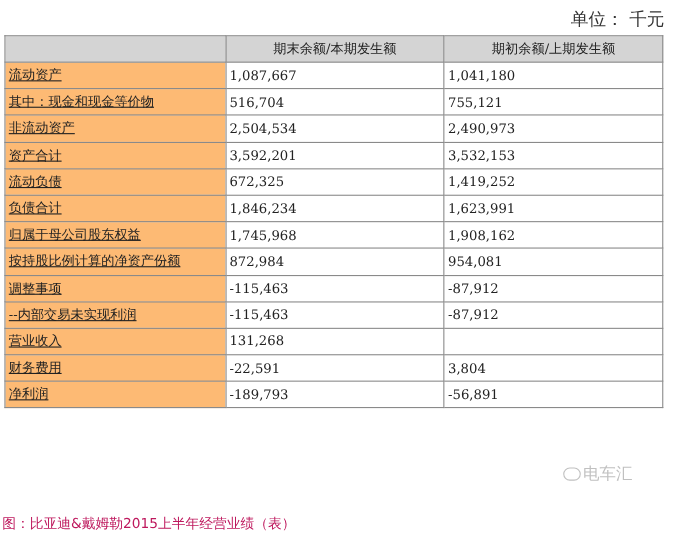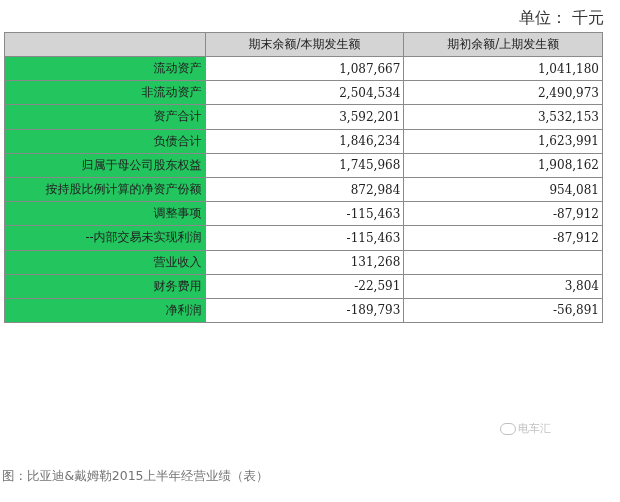--- a/index.html
+++ b/index.html
@@ -3,26 +3,26 @@
 <meta charset="utf-8">
 <style>
   html, body { margin: 0; padding: 0; background: #ffffff; }
   body { width: 620px; height: 502px; position: relative; overflow: hidden;
          font-family: "DejaVu Serif", "Liberation Serif", serif; color: #222; }
   .unit { position: absolute; right: 16px; top: 8px; font-size: 16px; color: #333; }
   table.fin { position: absolute; left: 4px; top: 32px; width: 599px;
               border-collapse: collapse; font-size: 12px; }
   table.fin td, table.fin th { border: 1.5px solid #8a8a8a; height: 23.2px; padding: 0 3px; }
   table.fin th { background: #d4d4d4; font-weight: normal; text-align: center; height: 23px; color: #222; }
-  table.fin td.label { background: #22c55e; width: 194px; text-align: right; white-space: nowrap; }
-  table.fin td.num { background: #ffffff; text-align: right; width: 193px; }
+  table.fin td.label { background: #fdba74; width: 194px; text-align: left; white-space: nowrap; text-decoration: underline; }
+  table.fin td.num { background: #ffffff; text-align: left; width: 193px; }
   .caption { position: absolute; left: 2px; top: 468px; font-family: "DejaVu Sans", "Liberation Sans", sans-serif;
-             font-size: 12.5px; color: #737373; }
-  .watermark { position: absolute; left: 500px; top: 421px; font-family: "DejaVu Sans", sans-serif;
-               font-size: 11px; color: rgba(150,150,150,0.6); pointer-events: none; }
+             font-size: 12.5px; color: #be185d; }
+  .watermark { position: absolute; left: 512px; top: 421px; font-family: "DejaVu Sans", sans-serif;
+               font-size: 15px; color: rgba(150,150,150,0.6); pointer-events: none; }
   .watermark .wx { display: inline-block; width: 14px; height: 10px; border: 1px solid rgba(150,150,150,0.6);
                    border-radius: 6px; margin-right: 2px; vertical-align: middle; }
 </style>
 </head>
 <body>
 
 <div class="unit">单位： 千元</div>
 
 <table class="fin">
   <thead>
@@ -32,28 +32,38 @@
       <th>期初余额/上期发生额</th>
     </tr>
   </thead>
   <tbody>
     <tr>
         <td class="label">流动资产</td>
         <td class="num">1,087,667</td>
         <td class="num">1,041,180</td>
       </tr>
     <tr>
+        <td class="label">其中：现金和现金等价物</td>
+        <td class="num">516,704</td>
+        <td class="num">755,121</td>
+      </tr>
+    <tr>
         <td class="label">非流动资产</td>
         <td class="num">2,504,534</td>
         <td class="num">2,490,973</td>
       </tr>
     <tr>
         <td class="label">资产合计</td>
         <td class="num">3,592,201</td>
         <td class="num">3,532,153</td>
+      </tr>
+    <tr>
+        <td class="label">流动负债</td>
+        <td class="num">672,325</td>
+        <td class="num">1,419,252</td>
       </tr>
     <tr>
         <td class="label">负债合计</td>
         <td class="num">1,846,234</td>
         <td class="num">1,623,991</td>
       </tr>
     <tr>
         <td class="label">归属于母公司股东权益</td>
         <td class="num">1,745,968</td>
         <td class="num">1,908,162</td>

